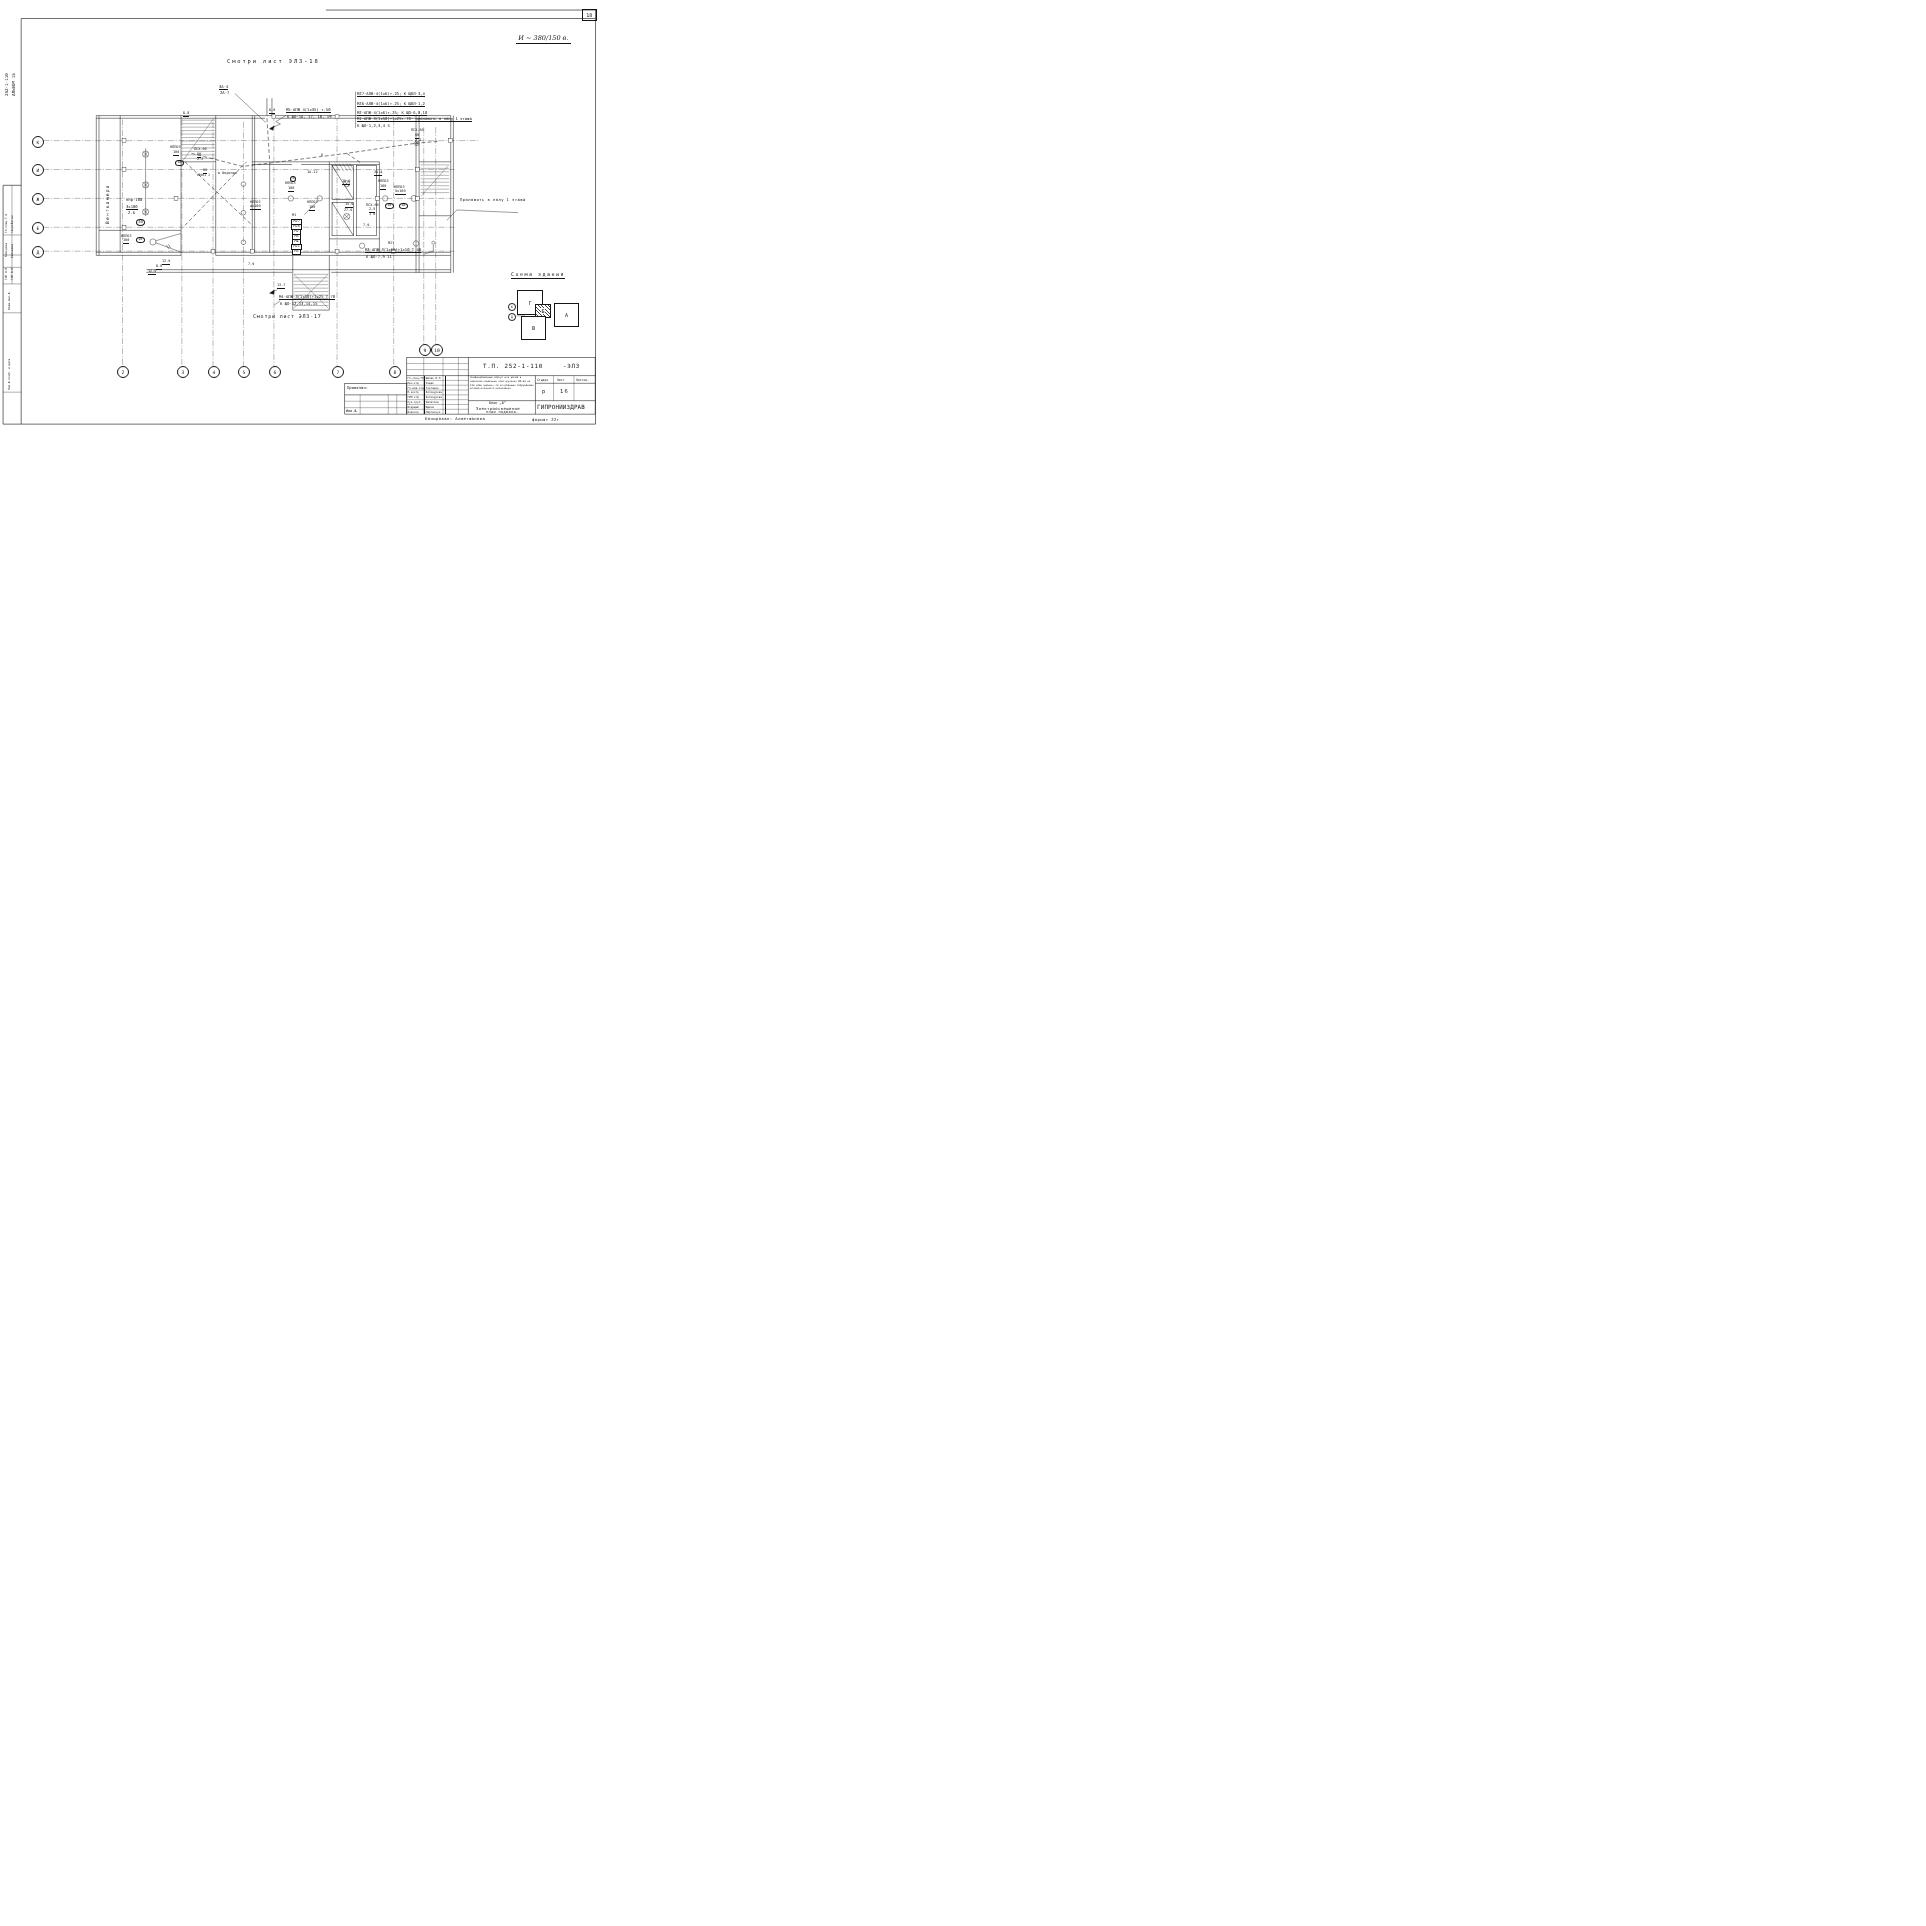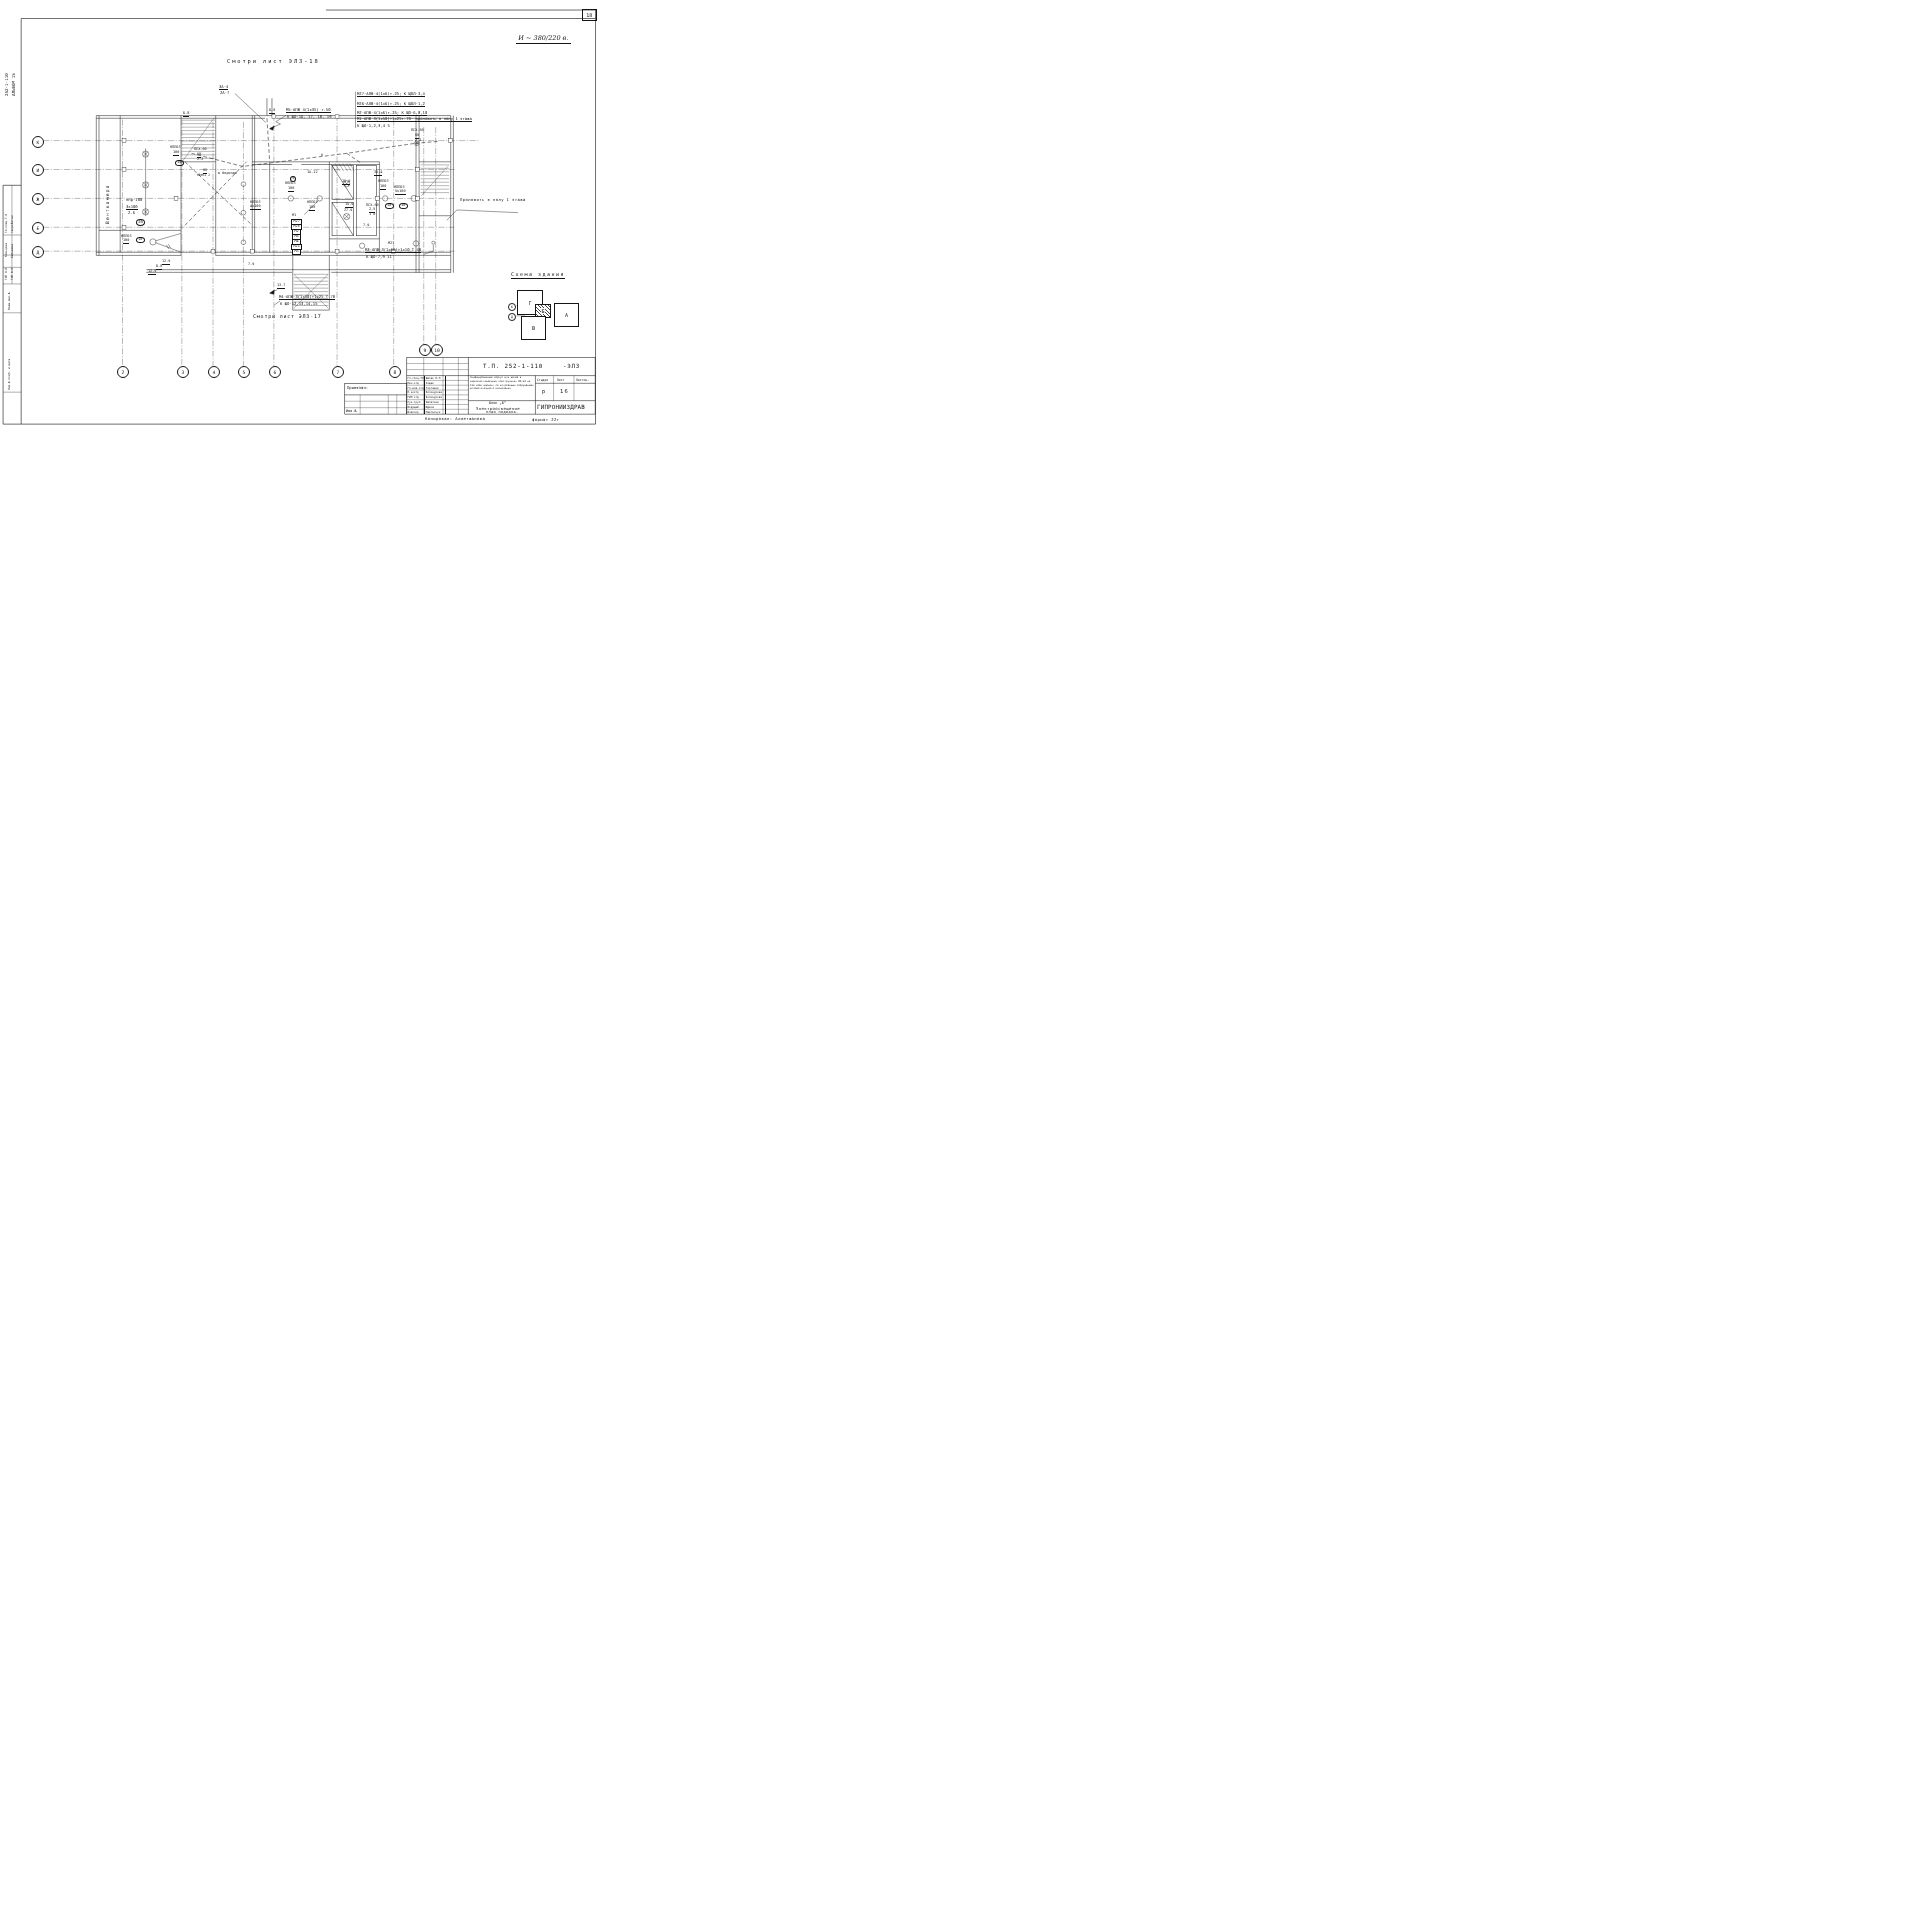--- a/index.html
+++ b/index.html
@@ -264,21 +264,21 @@
     </g>
 
     <g stroke="#151515" stroke-width="1" fill="none">
       <line x1="1341" y1="793" x2="1360" y2="793"></line>
       <line x1="1341" y1="820" x2="1363" y2="820"></line>
     </g>
   </svg>
 
   <div class="sheetbox">18</div>
 
-  <div class="hand" style="left:516px;top:34px;">И ~ 380/220 в.</div>
+  <div class="hand" style="left:516px;top:34px;">И ~ 380/150 в.</div>
 
   <div class="lbl" style="left:5.4px;top:96px;transform:rotate(-90deg);transform-origin:0 0;font-size:4.2px;">252-1-110</div>
   <div class="lbl" style="left:12px;top:96px;transform:rotate(-90deg);transform-origin:0 0;font-size:4.2px;">АЛЬБОМ 15</div>
 
   <div class="lbl u" style="left:511px;top:272px;font-size:5px;letter-spacing:1.5px;">Схема здания</div>
   <div class="schema-sq" style="left:517px;top:290px;width:24px;height:23px;">Г</div>
   <div class="schema-sq hatch" style="left:535px;top:304px;width:14px;height:11.6px;">
       <span style="background:#fff;padding:0 0.8px;">Б</span>
     </div>
   <div class="schema-sq" style="left:521px;top:316px;width:23px;height:22.3px;">В</div>

